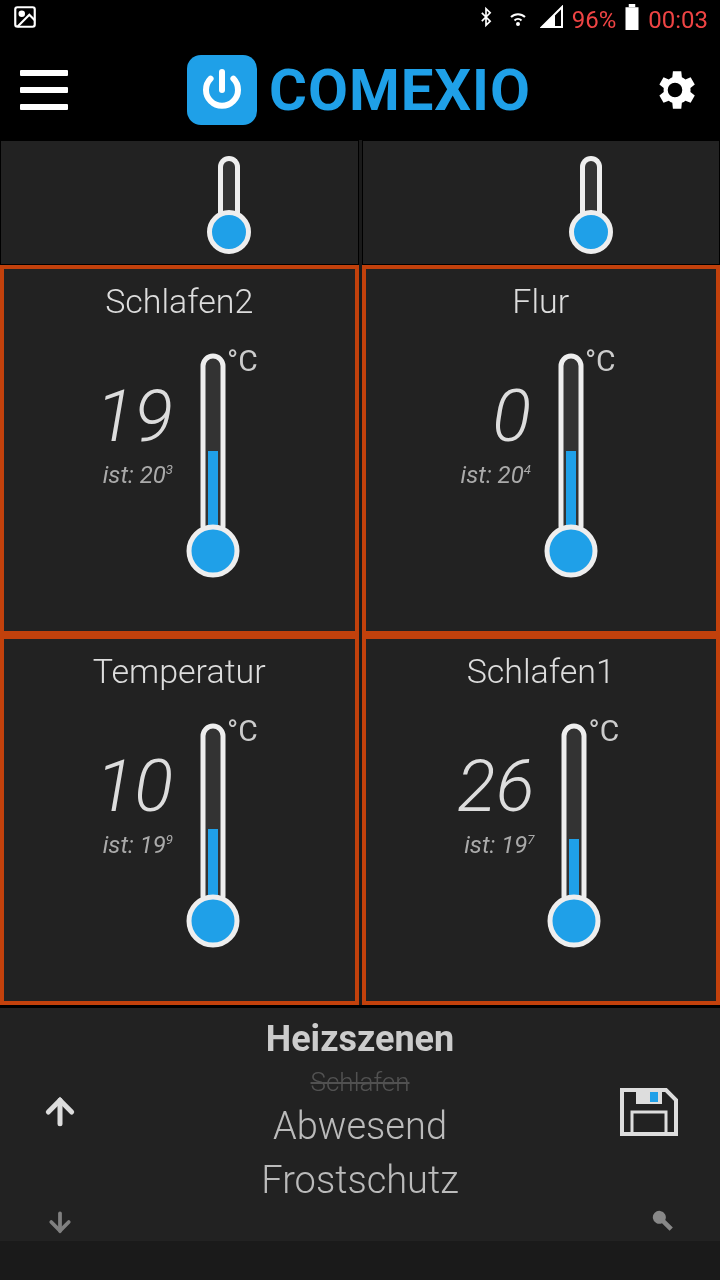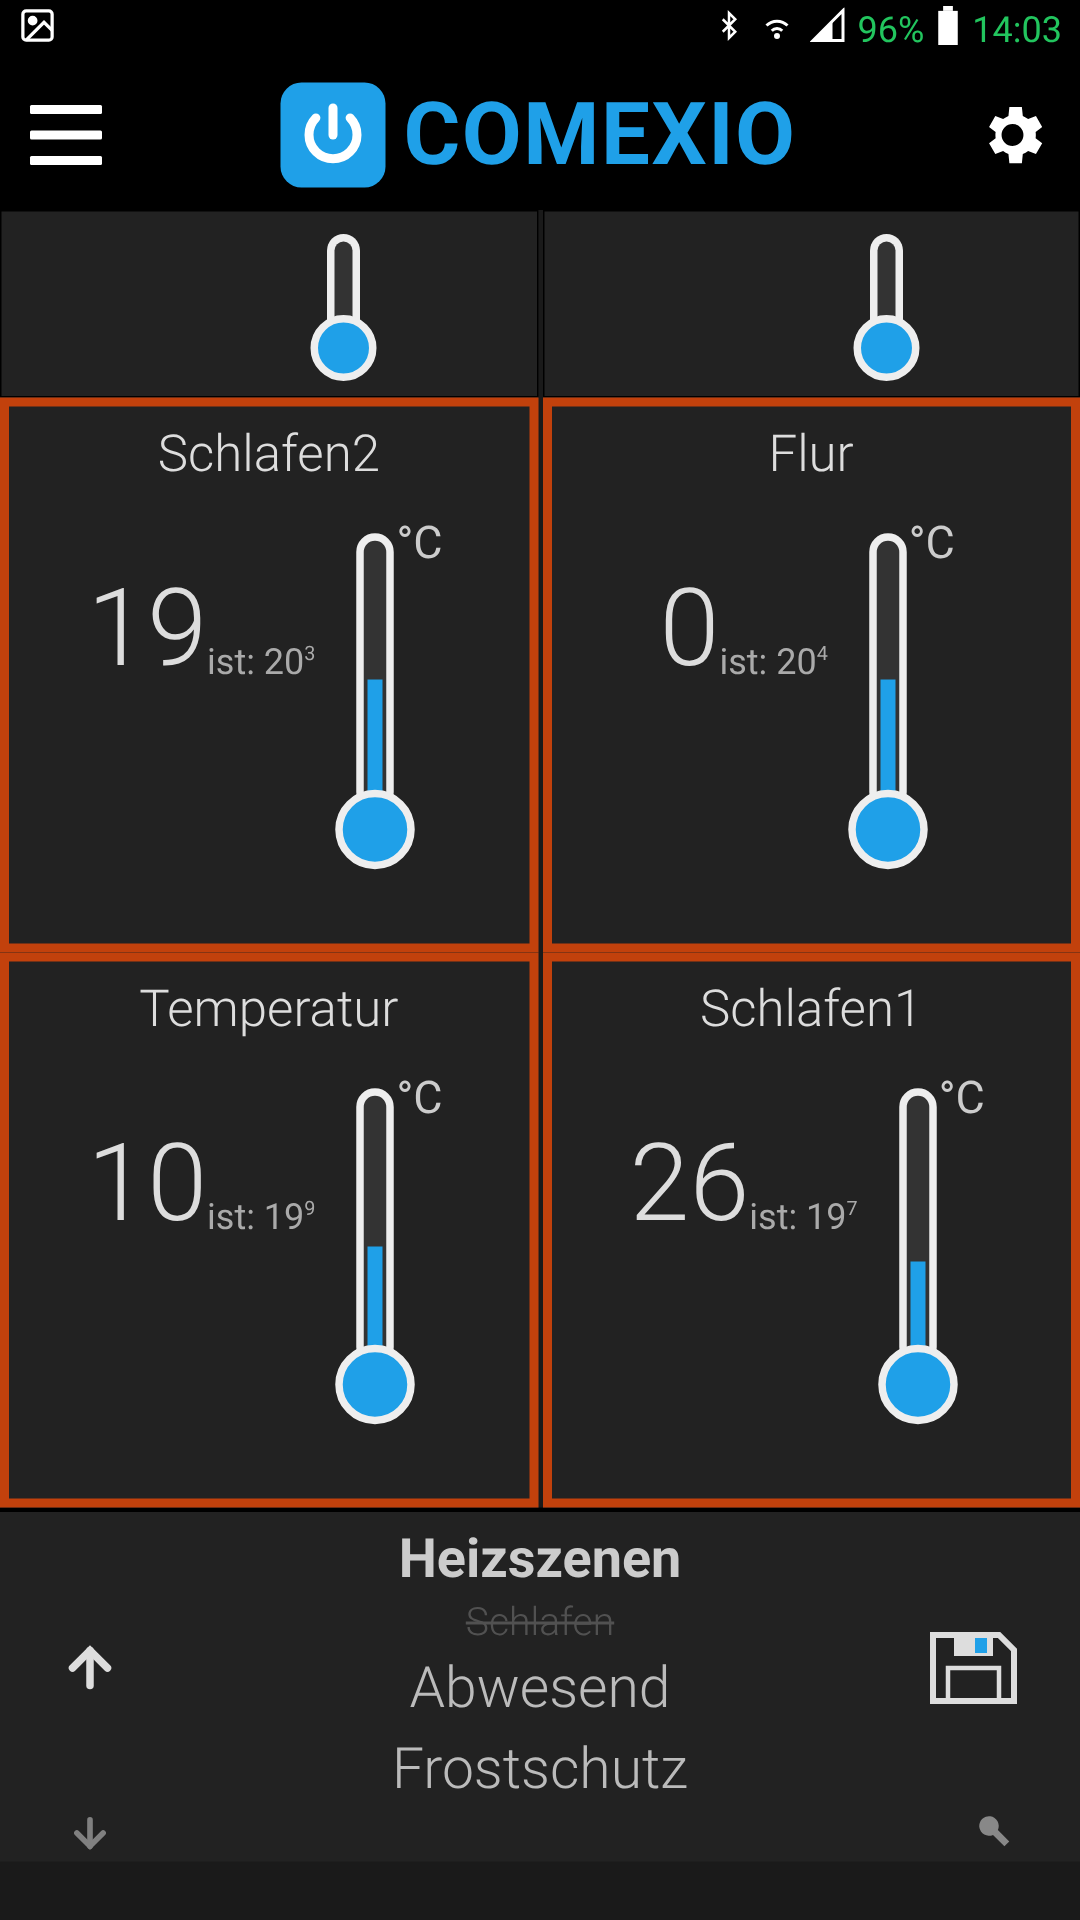--- a/index.html
+++ b/index.html
@@ -12,21 +12,21 @@
     overflow: hidden;
     position: relative;
   }
   .status-bar {
     height: 40px;
     background: #000;
     display: flex;
     align-items: center;
     padding: 12px 12px;
     font-size: 24px;
-    color: #22c55e;
+    color: #ef4444;
   }
   .status-left { flex: 0 0 auto; }
   .status-right { margin-left: auto; display: flex; align-items: center; gap: 8px; }
   .app-header {
     height: 100px;
     background: #000;
     display: flex;
     align-items: center;
     justify-content: space-between;
     padding: 0 20px;
@@ -45,37 +45,37 @@
     background:#1a1a1a;
     overflow:hidden;
   }
   .partial-row {
     display:flex; height:125px; gap:3px;
   }
   .tile-row { display:flex; gap:3px; }
   .tile {
     flex:1;
     background:#222;
-    border:6px solid #c2410c;
+    border:4px solid #c2410c;
     padding:12px 0 0 0;
     position:relative;
     height:370px;
   }
   .partial-tile {
     flex:1; background:#222; border:1px solid #000; position:relative;
   }
   .tile-title {
     text-align:center; font-size:34px; color:#ddd; font-weight:300;
   }
   .temp-body {
     display:flex; align-items:flex-start; justify-content:center;
     margin-top:30px; gap:10px;
     position:relative;
   }
-  .temp-left { display:flex; flex-direction:row; align-items:flex-end; padding-top:30px;}
+  .temp-left { display:flex; flex-direction:column; align-items:flex-end; padding-top:30px;font-style:italic;}
   .temp-value { font-size:72px; color:#ddd; font-weight:300; line-height:1;}
   .temp-ist { font-size:24px; color:#aaa; margin-top:8px;}
   .thermo-wrap { position:relative; width:80px; height:230px;}
   .unit-label { position:absolute; top:-8px; left:44px; font-size:30px; color:#ccc;}
   .scenes-panel {
     background:#222; border-top:3px solid #000;
     padding:10px 0 0 0;
   }
   .scenes-title { text-align:center; font-size:36px; color:#ccc; font-weight:700;}
   .scene-list {
@@ -115,21 +115,21 @@
           <path d="M2 22h13L15 9z" fill="#fff"></path>
         </svg>
     </span>
     <span>96%</span>
     <span>
       <svg width="16" height="26" viewBox="0 0 12 24">
           <rect x="0" y="3" width="12" height="21" fill="#fff"></rect>
           <rect x="3" y="0" width="6" height="3" fill="#fff"></rect>
         </svg>
     </span>
-    <span>14:03</span>
+    <span>00:03</span>
   </div>
 </div>
 
 <div class="app-header">
   <div class="hamburger">
     <div></div>
       <div></div>
       <div></div>
   </div>
   <div class="logo">

